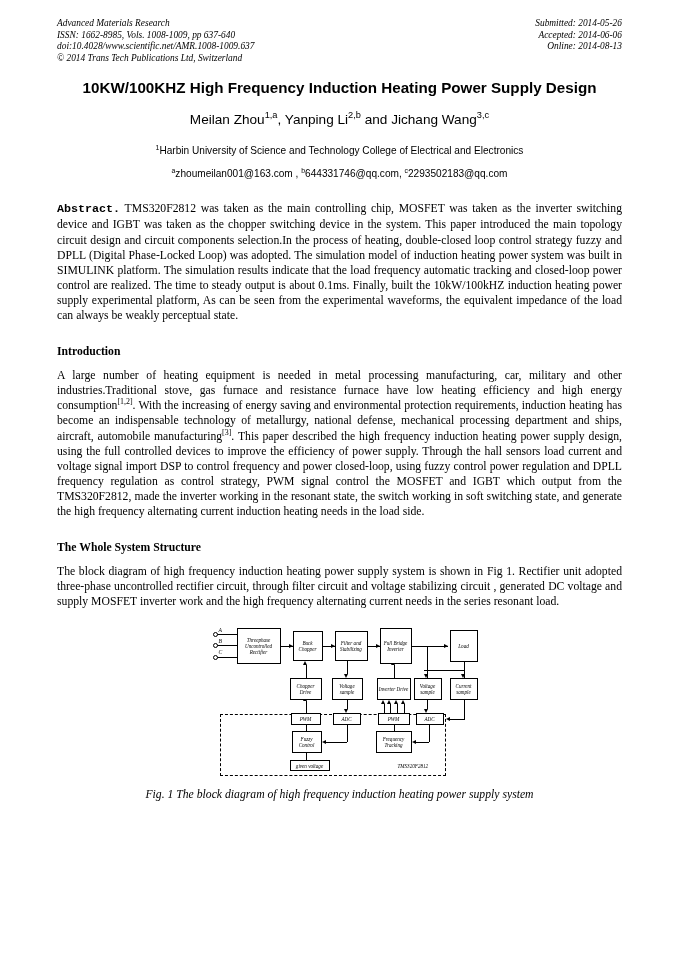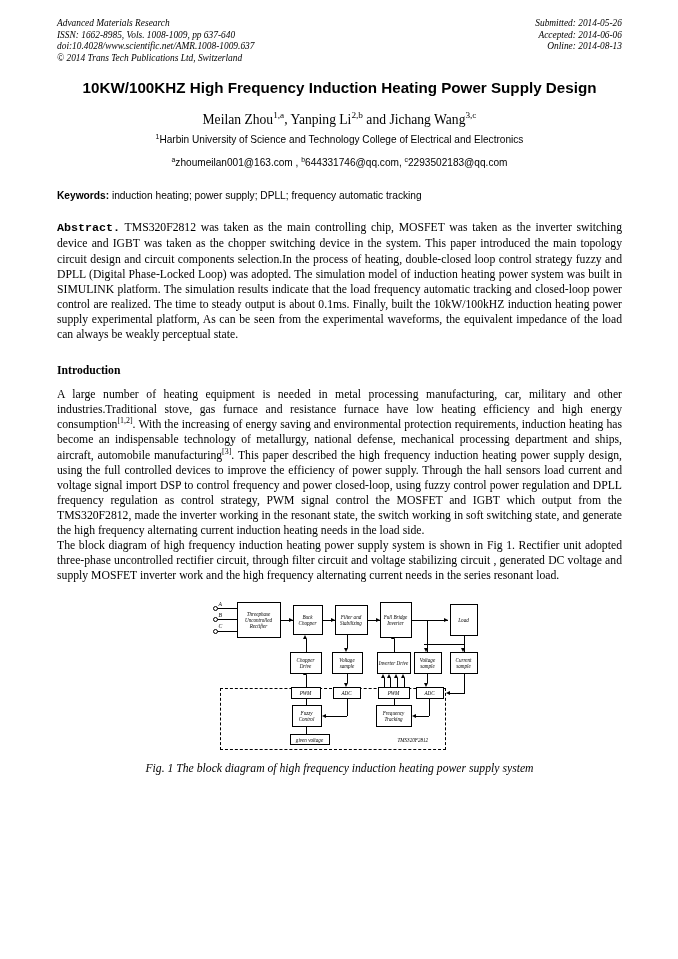--- a/index.html
+++ b/index.html
@@ -45,24 +45,25 @@
   
   .title {
     font-family: "Liberation Sans", sans-serif;
     font-weight: bold;
     font-size: 15.2px;
     text-align: center;
     line-height: 19px;
     margin: 8px 0 14px 0;
   }
   .authors {
-    font-family: Liberation Serif, serif;
+    font-family: Liberation Sans, sans-serif;
     font-size: 13.6px;
     text-align: center;
     line-height: 18px;
+    margin-bottom: 11px;
   }
   .affil {
     font-family: "Liberation Sans", sans-serif;
     font-size: 10.1px;
     text-align: center;
     line-height: 21px;
   }
   .emails {
     font-family: "Liberation Sans", sans-serif;
     font-size: 10.1px;
@@ -204,33 +205,31 @@
   </div>
 
   <div class="affil">
     <sup>1</sup><span>Harbin University of Science and Technology College of Electrical and Electronics</span>
   </div>
 
   <div class="emails">
     <sup>a</sup><span>zhoumeilan001@163.com</span><span> , </span><sup>b</sup><span>644331746@qq.com,</span> <sup>c</sup><span>2293502183@qq.com</span>
   </div>
 
-  <div class="keywords">
-    <b>Keywords:</b><span> induction heating; power supply; DPLL; frequency automatic tracking</span>
-  </div>
 
   <div class="abstract">
     <b>Abstract.</b><span> TMS320F2812 was taken as the main controlling chip, MOSFET was taken as the inverter switching device and IGBT was taken as the chopper switching device in the system. This paper introduced the main topology circuit design and circuit components selection.In the process of heating, double-closed loop control strategy fuzzy and DPLL (Digital Phase-Locked Loop) was adopted. The simulation model of induction heating power system was built in SIMULINK platform. The simulation results indicate that the load frequency automatic tracking and closed-loop power control are realized. The time to steady output is about 0.1ms. Finally, built the 10kW/100kHZ induction heating power supply experimental platform, As can be seen from the experimental waveforms, the equivalent impedance of the load can always be weakly perceptual state.</span>
   </div>
 
   <h2 class="section">Introduction</h2>
   <p class="para">
     <span>A large number of heating equipment is needed in metal processing manufacturing, car, military and other industries.Traditional stove, gas furnace and resistance furnace have low heating efficiency and high energy consumption</span><sup>[1,2]</sup><span>. With the increasing of energy saving and environmental protection requirements, induction heating has become an indispensable technology of metallurgy, national defense, mechanical processing department and ships, aircraft, automobile manufacturing</span><sup>[3]</sup><span>. This paper described the high frequency induction heating power supply design, using the full controlled devices to improve the efficiency of power supply. Through the hall sensors load current and voltage signal import DSP to control frequency and power closed-loop, using fuzzy control power regulation and DPLL frequency regulation as control strategy, PWM signal control the MOSFET and IGBT which output from the TMS320F2812, made the inverter working in the resonant state, the switch working in soft switching state, and generate the high frequency alternating current induction heating needs in the load side.</span>
   </p>
 
+  <h2 class="section">The Whole System Structure</h2>
   <p class="para">The block diagram of high frequency induction heating power supply system is shown in Fig 1. Rectifier unit adopted three-phase uncontrolled rectifier circuit, through filter circuit and voltage stabilizing circuit , generated DC voltage and supply MOSFET inverter work and the high frequency alternating current needs in the series resonant load.</p>
 
   <div class="figure-wrap">
     <div class="diagram">
 
       <div class="dsp-box" style="left:40px; top:89px; width:224px; height:60px;"></div>
       <div class="dsp-lbl" style="left:218px; top:138px;">TMS320F2812</div>
 
       <div class="term" style="left:33px; top:7px;"></div>
       <div class="phase-lbl" style="left:39px; top:2px;">A</div>

